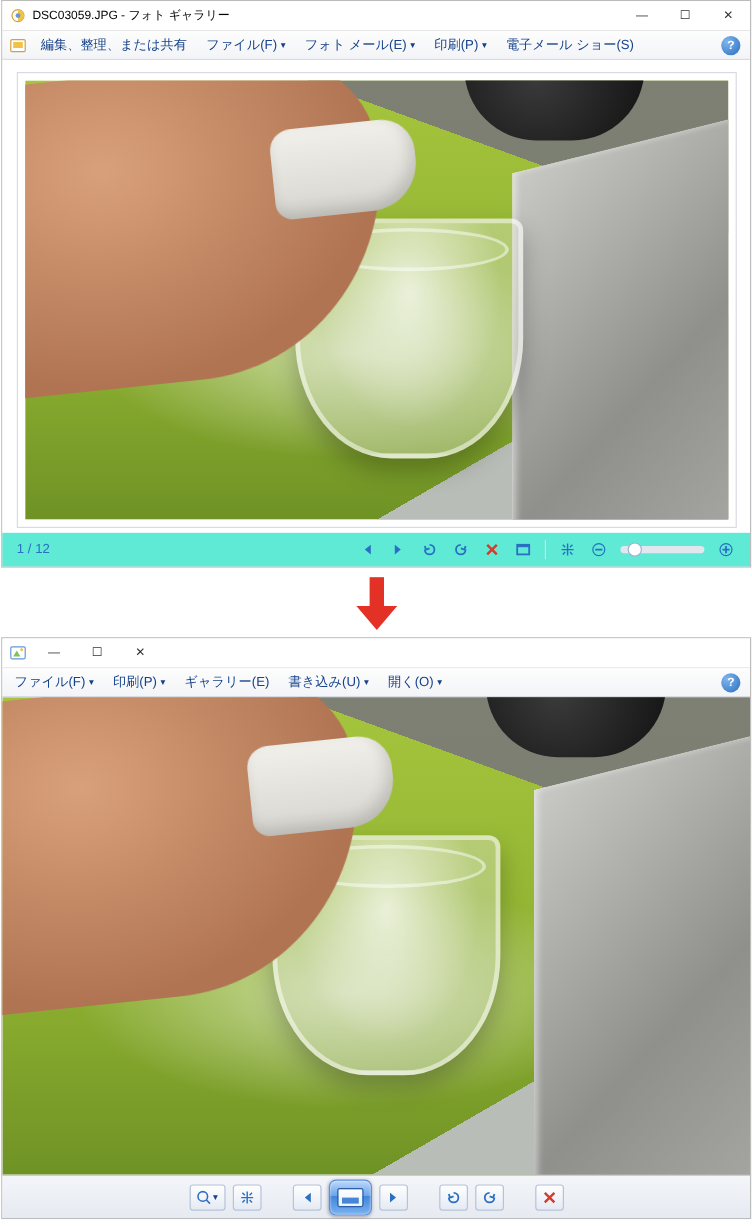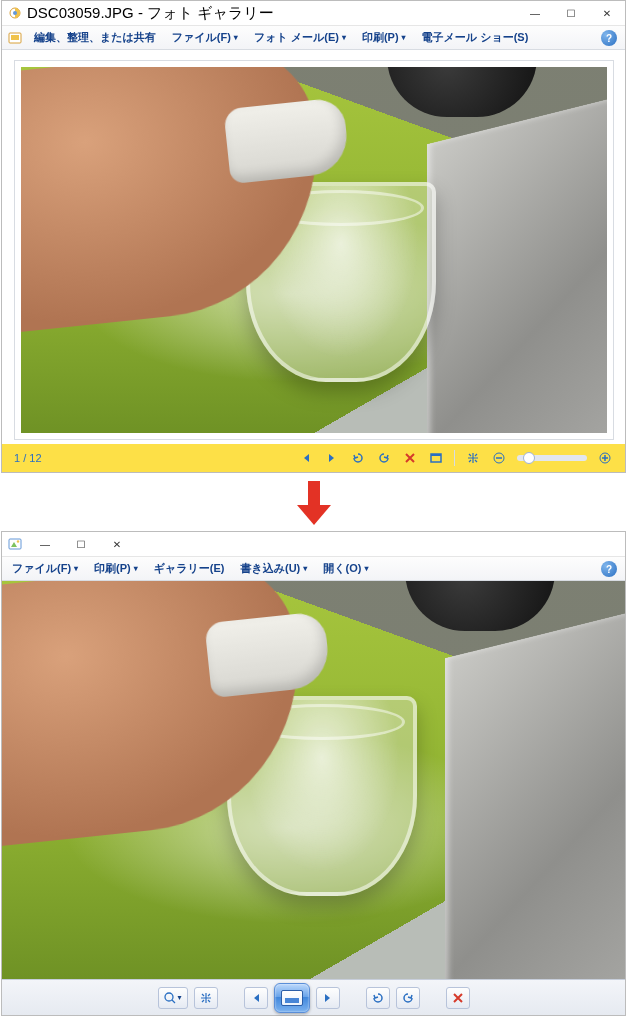--- a/index.html
+++ b/index.html
@@ -24,21 +24,21 @@
     align-items: center;
     background: #fff;
     border-bottom: 1px solid #e6e6e6;
     padding-left: 6px;
   }
   .title-icon {
     width: 14px; height: 14px;
     margin-right: 5px;
     display: flex; align-items: center; justify-content: center;
   }
-  .title-text { color: #000; font-size: 15px; flex: 1; }
+  .title-text { color: #000; font-size: 10px; flex: 1; }
   .win-controls { display: flex; height: 100%; }
   .win-btn {
     width: 36px; height: 100%;
     display: flex; align-items: center; justify-content: center;
     font-size: 10px; color: #333;
     cursor: pointer;
   }
 
   
   .menubar {
@@ -49,21 +49,21 @@
     background: linear-gradient(#fdfdfd, #f3f4f7);
     border-bottom: 1px solid #d8dce2;
     gap: 8px;
     position: relative;
   }
   .menu-item {
     color: #15428b;
     font-size: 11px;
     padding: 2px 4px;
     cursor: pointer;
-    display: flex; align-items: center; gap: 3px; font-weight: bold;
+    display: flex; align-items: center; gap: 3px;
   }
   .menu-caret { font-size: 8px; color: #15428b; }
   .menu-leading-icon {
     width: 14px; height: 14px;
     display:flex;align-items:center;justify-content:center;
   }
   .help-btn {
     position: absolute; right: 8px; top: 4px;
     width: 16px; height: 16px; border-radius: 50%;
     background: radial-gradient(circle at 30% 30%, #7fb5ec, #2a6fc2);
@@ -142,21 +142,21 @@
     background: linear-gradient(140deg, #c9c9c5, #8f8f8c 60%, #a6a6a3);
     transform-origin: top right;
     transform: skewY(-14deg);
     box-shadow: inset 3px 0 6px rgba(255,255,255,0.5);
   }
 
   .gallery-bottom {
     display:flex; align-items:center;
     height: 28px;
     padding: 0 12px;
-    background:#fde047;
+    background:#5eead4;
   }
   .page-counter { color:#2a6fc2; font-size:11px; }
   .gallery-tools {
     margin-left:auto;
     display:flex; align-items:center; gap:10px;
   }
   .tool-icn {
     width:16px; height:16px;
     display:flex; align-items:center; justify-content:center;
     cursor:pointer;

